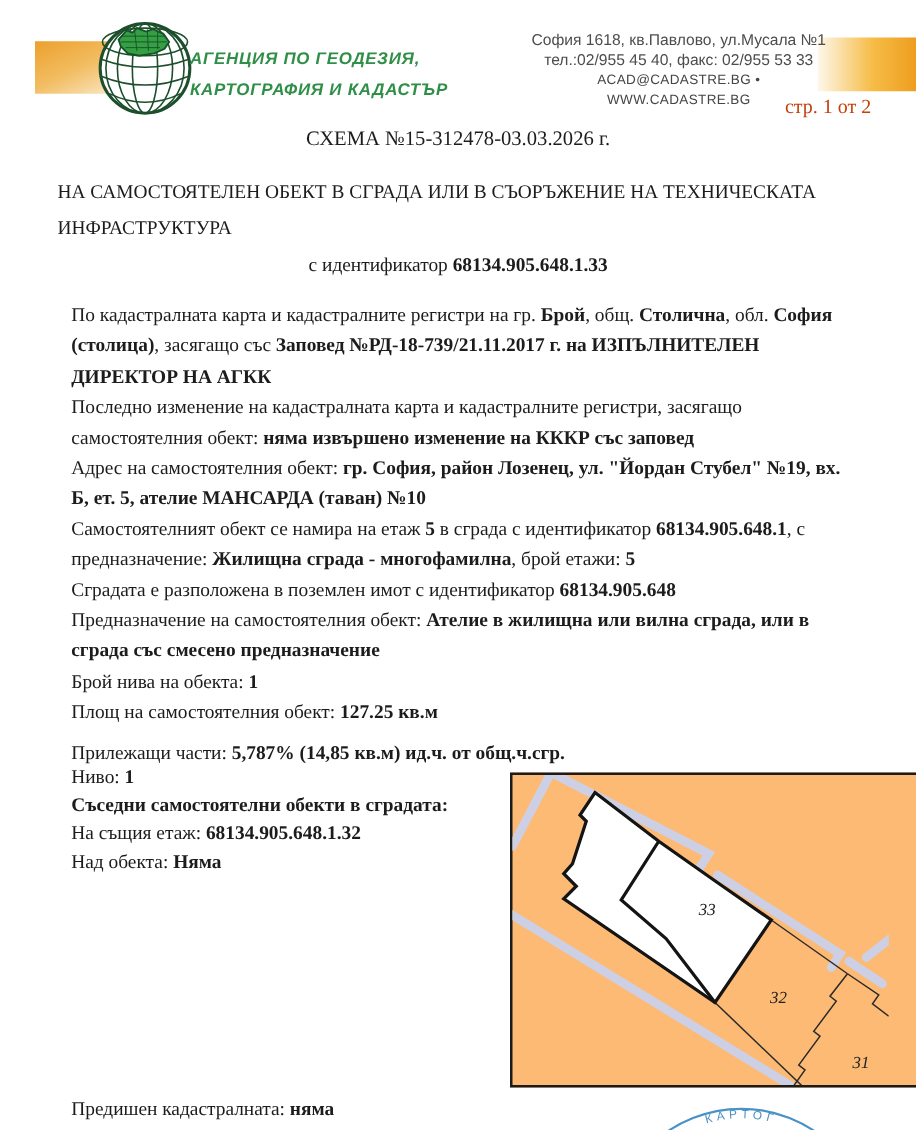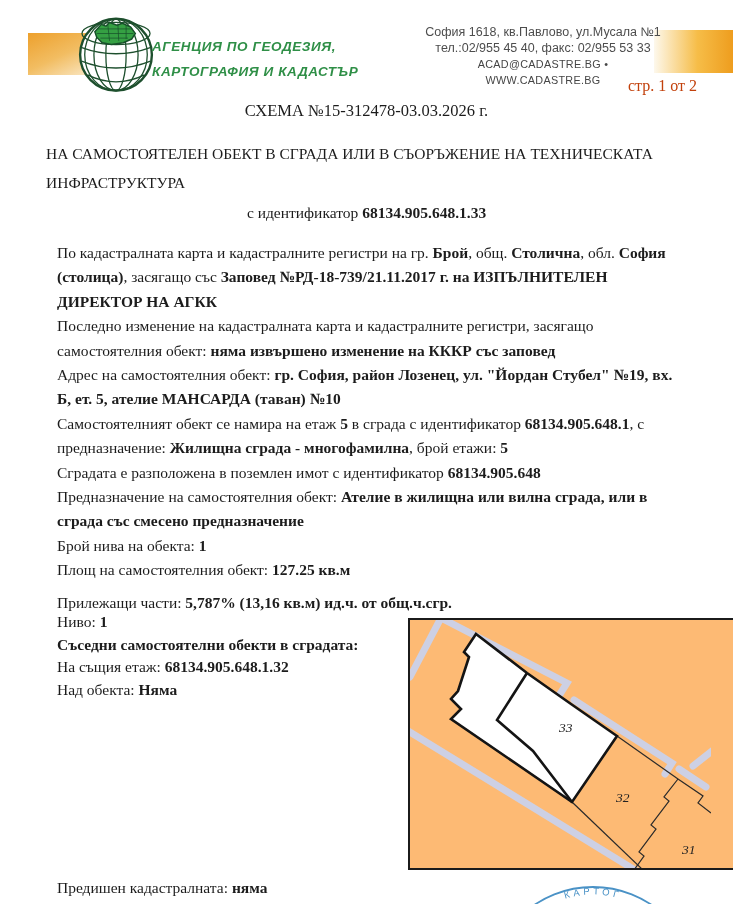--- a/index.html
+++ b/index.html
@@ -101,21 +101,21 @@
 
   <div class="abs body-text">
     <p><span>По кадастралната карта и кадастралните регистри на гр. </span><span class="b">Брой</span><span>, общ. </span><span class="b">Столична</span><span>, обл. </span><span class="b">София (столица)</span><span>, засягащо със </span><span class="b">Заповед №РД-18-739/21.11.2017 г. на ИЗПЪЛНИТЕЛЕН ДИРЕКТОР НА АГКК</span></p>
     <p><span>Последно изменение на кадастралната карта и кадастралните регистри, засягащо самостоятелния обект: </span><span class="b">няма извършено изменение на КККР със заповед</span></p>
     <p><span>Адрес на самостоятелния обект: </span><span class="b">гр. София, район Лозенец, ул. "Йордан Стубел" №19, вх. Б, ет. 5, ателие МАНСАРДА (таван) №10</span></p>
     <p><span>Самостоятелният обект се намира на етаж </span><span class="b">5</span><span> в сграда с идентификатор </span><span class="b">68134.905.648.1</span><span>, с предназначение: </span><span class="b">Жилищна сграда - многофамилна</span><span>, брой етажи: </span><span class="b">5</span></p>
     <p><span>Сградата е разположена в поземлен имот с идентификатор </span><span class="b">68134.905.648</span></p>
     <p><span>Предназначение на самостоятелния обект: </span><span class="b">Ателие в жилищна или вилна сграда, или в сграда със смесено предназначение</span></p>
     <p><span>Брой нива на обекта: </span><span class="b">1</span></p>
     <p><span>Площ на самостоятелния обект: </span><span class="b">127.25 кв.м</span></p>
-    <p class="gap"><span>Прилежащи части: </span><span class="b">5,787% (13,16 кв.м) ид.ч. от общ.ч.сгр.</span></p>
+    <p class="gap"><span>Прилежащи части: </span><span class="b">5,787% (14,85 кв.м) ид.ч. от общ.ч.сгр.</span></p>
   </div>
 
   <div class="abs level-col">
     <p><span>Ниво: </span><span class="b">1</span></p>
     <p><span class="b">Съседни самостоятелни обекти в сградата:</span></p>
     <p><span>На същия етаж: </span><span class="b">68134.905.648.1.32</span></p>
     <p><span>Над обекта: </span><span class="b">Няма</span></p>
   </div>
 
   <div class="abs map-box">

